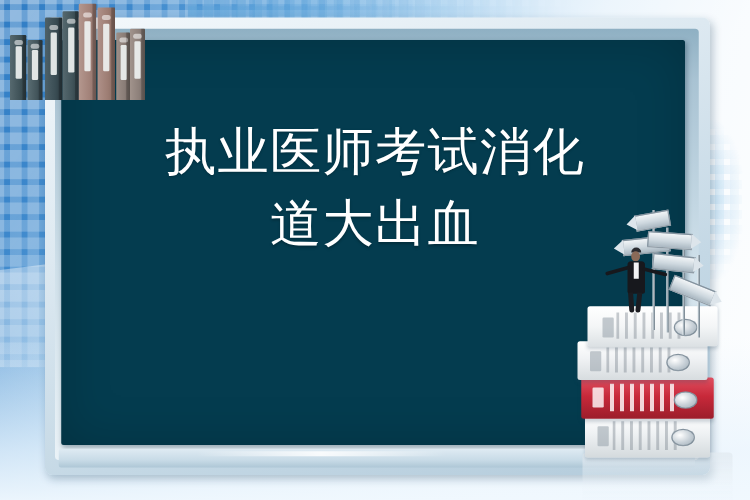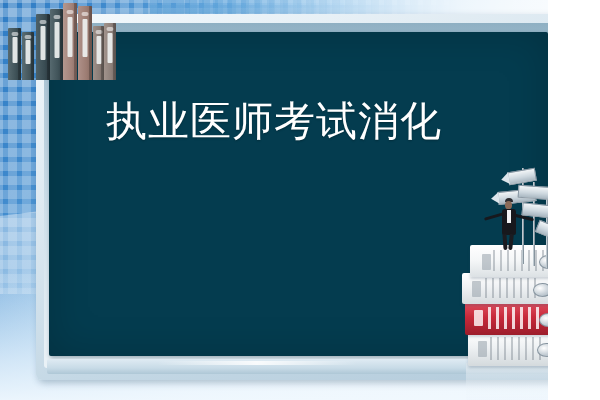--- a/index.html
+++ b/index.html
@@ -2,21 +2,21 @@
 <html><head>
 <meta charset="utf-8">
 <style>
   html, body {
     margin: 0;
     padding: 0;
     background: #ffffff;
   }
   #stage {
     position: relative;
-    width: 548px;
+    width: 600px;
     height: 400px;
     overflow: hidden;
     font-family: Liberation Sans, sans-serif;
     background: #eaf4fc;
   }
 
   
   .bg-base {
     position: absolute;
     inset: 0;
@@ -307,20 +307,21 @@
     <div class="board-frame"></div>
     <div class="board-frame-inner"></div>
     <div class="board-face"></div>
     <div class="board-tray">
       <div class="board-tray-hl"></div>
     </div>
   </div>
 
   <div class="title-block">
     <span class="title-line">执业医师考试消化</span>
+    <span class="title-line">道大出血</span>
   </div>
 
   <div class="binder-row">
     <div class="bndr" style="left:0px;width:13px;height:52px;background:linear-gradient(to right,#56696f 0%,#3f5258 60%,#2e3d43 100%);">
       <div class="lbl" style="top:9px;height:26px;"></div>
         <div class="ring" style="top:4px;"></div>
         <div class="shade"></div>
     </div>
     <div class="bndr" style="left:14px;width:12px;height:48px;background:linear-gradient(to right,#5a6d73 0%,#44565c 60%,#32424a 100%);">
       <div class="lbl" style="top:8px;height:24px;"></div>

